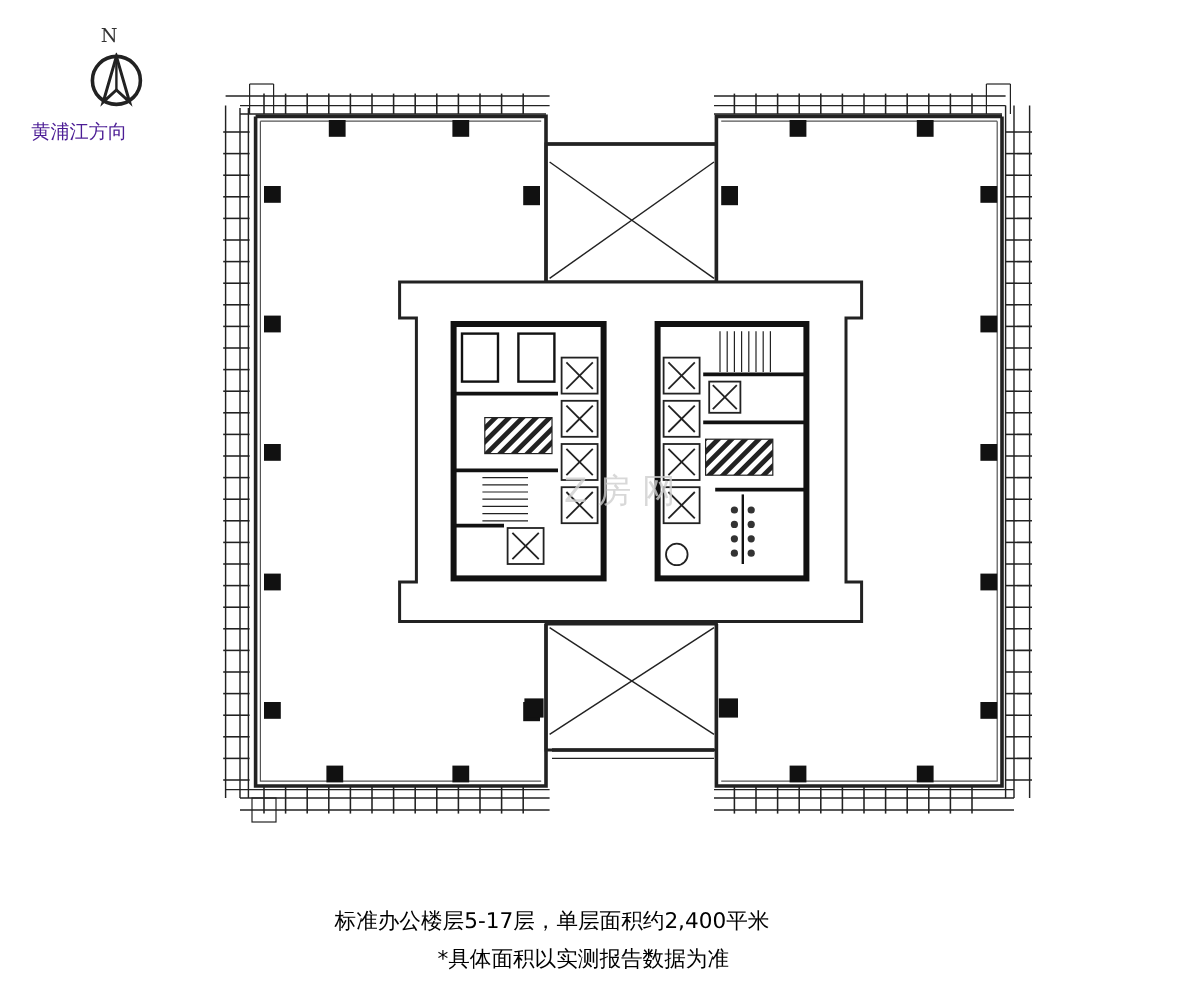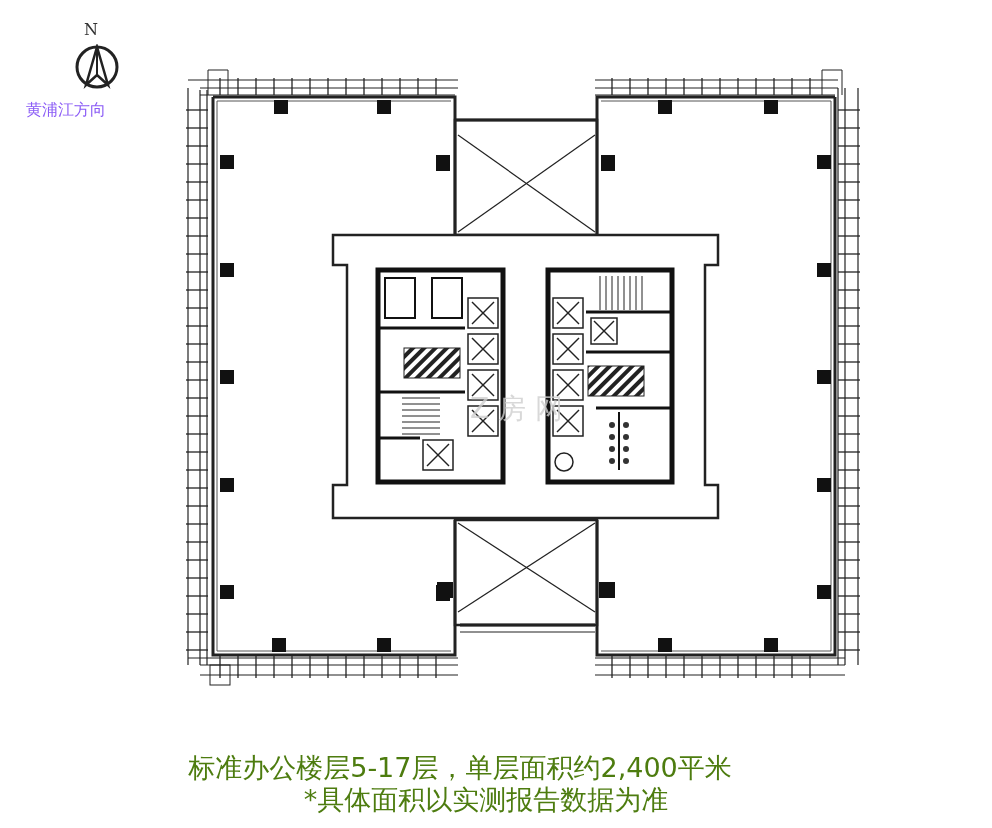--- a/index.html
+++ b/index.html
@@ -1,22 +1,22 @@
 <!DOCTYPE html>
 <html><head>
 <meta charset="utf-8">
 <style>
   html,body{margin:0;padding:0;background:#ffffff;}
   body{width:992px;height:828px;position:relative;overflow:hidden;font-family:"DejaVu Sans","Liberation Sans",sans-serif;color:#111;}
   .compass{position:absolute;left:22px;top:18px;width:100px;}
   .compass .n{position:absolute;left:62px;top:2px;font-family:"DejaVu Serif","Liberation Serif",serif;font-size:16px;color:#333;}
   .compass svg{position:absolute;left:52px;top:26px;}
-  .compass .dir{position:absolute;left:4px;top:82px;font-size:16px;white-space:nowrap;color:#8b5cf6;}
+  .compass .dir{position:absolute;left:4px;top:82px;font-size:16px;white-space:nowrap;color:#4c1d95;}
   #plan{position:absolute;left:0;top:0;}
-  .caption{position:absolute;left:0;width:920px;text-align:center;font-size:27px;line-height:32px;color:#4d7c0f;}
+  .caption{position:absolute;left:0;width:920px;text-align:center;font-size:18px;line-height:32px;color:#000000;}
   .caption.l1{top:752px;}
   .caption.l2{top:784px;margin-left:26px;}
 </style>
 </head>
 <body>
 
 <div class="compass">
   <span class="n">N</span>
   <svg width="46" height="46" viewBox="0 0 46 46">
     <circle cx="23" cy="23" r="20" fill="none" stroke="#222" stroke-width="3"></circle>

